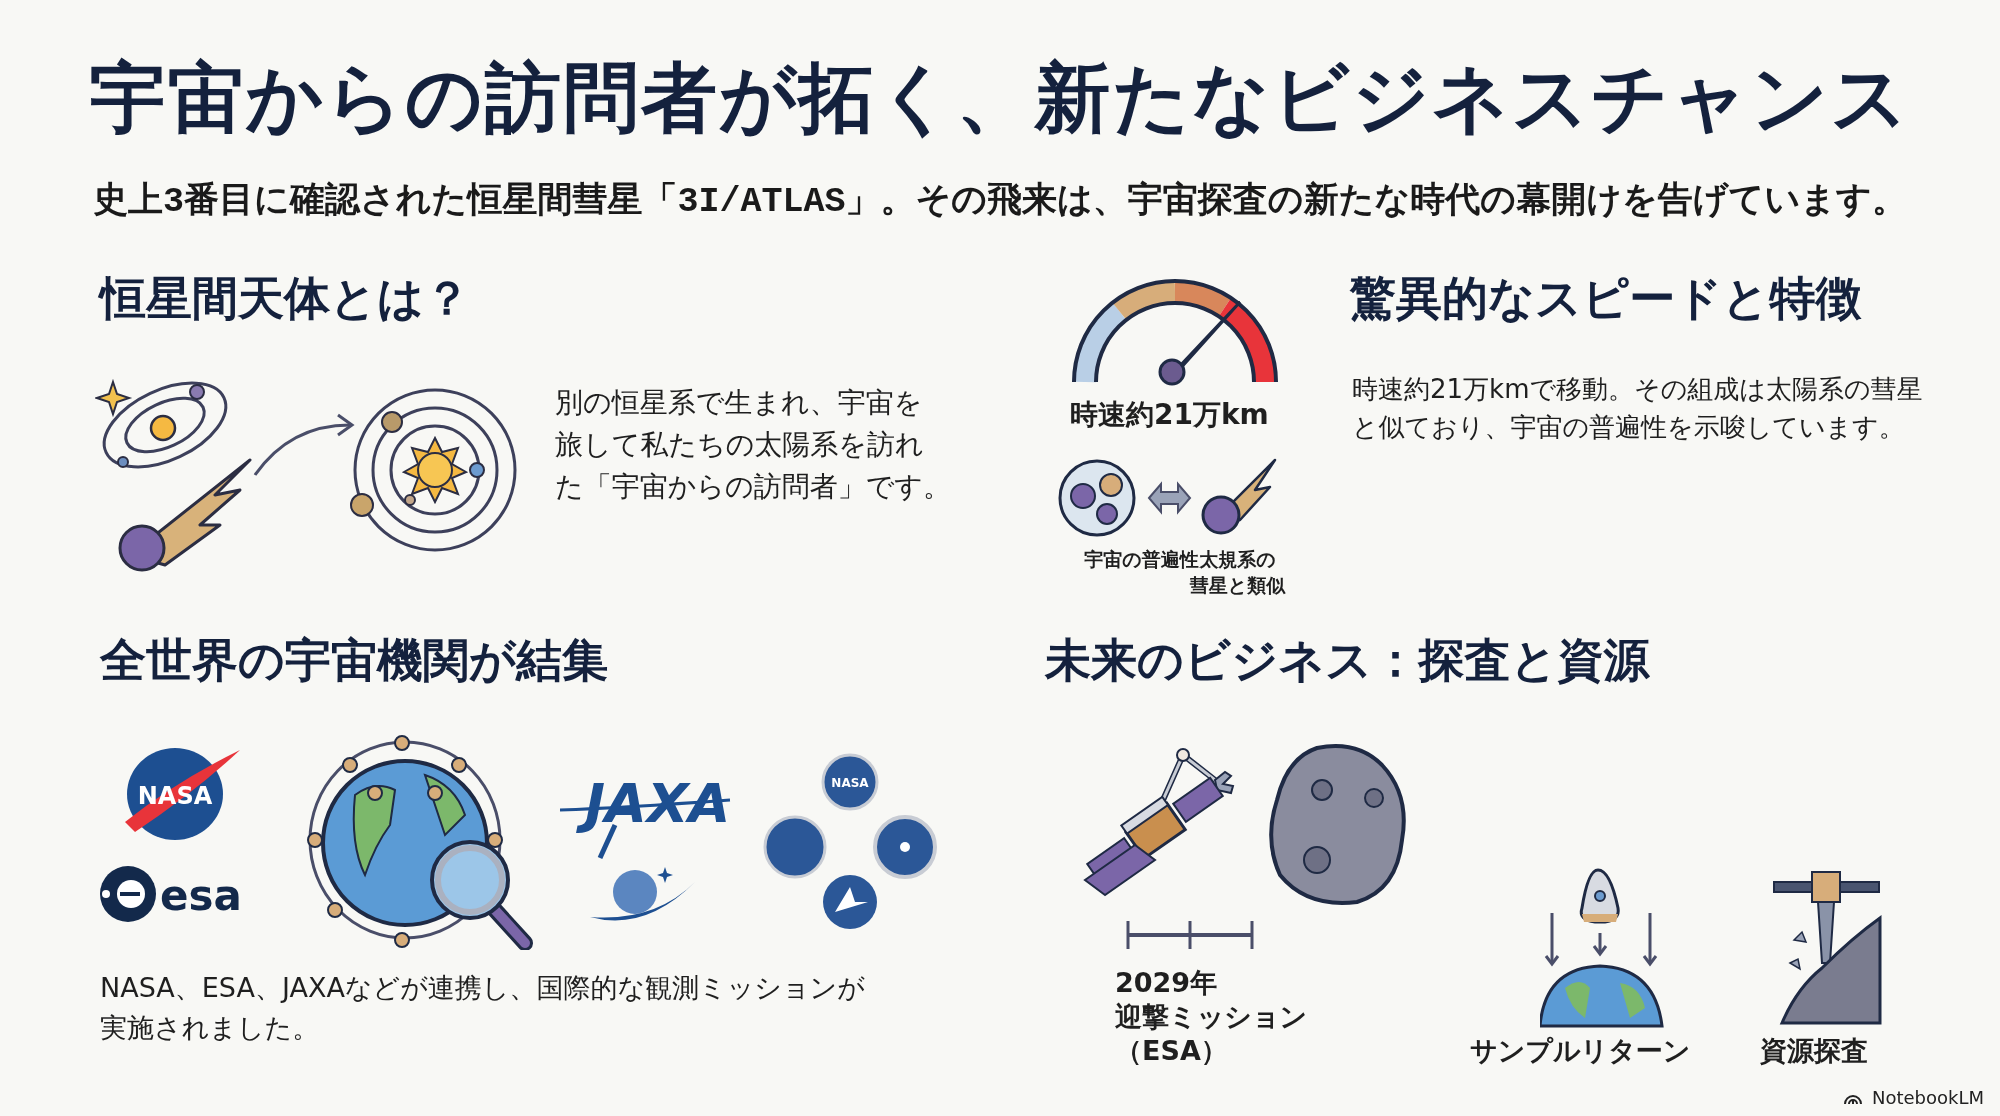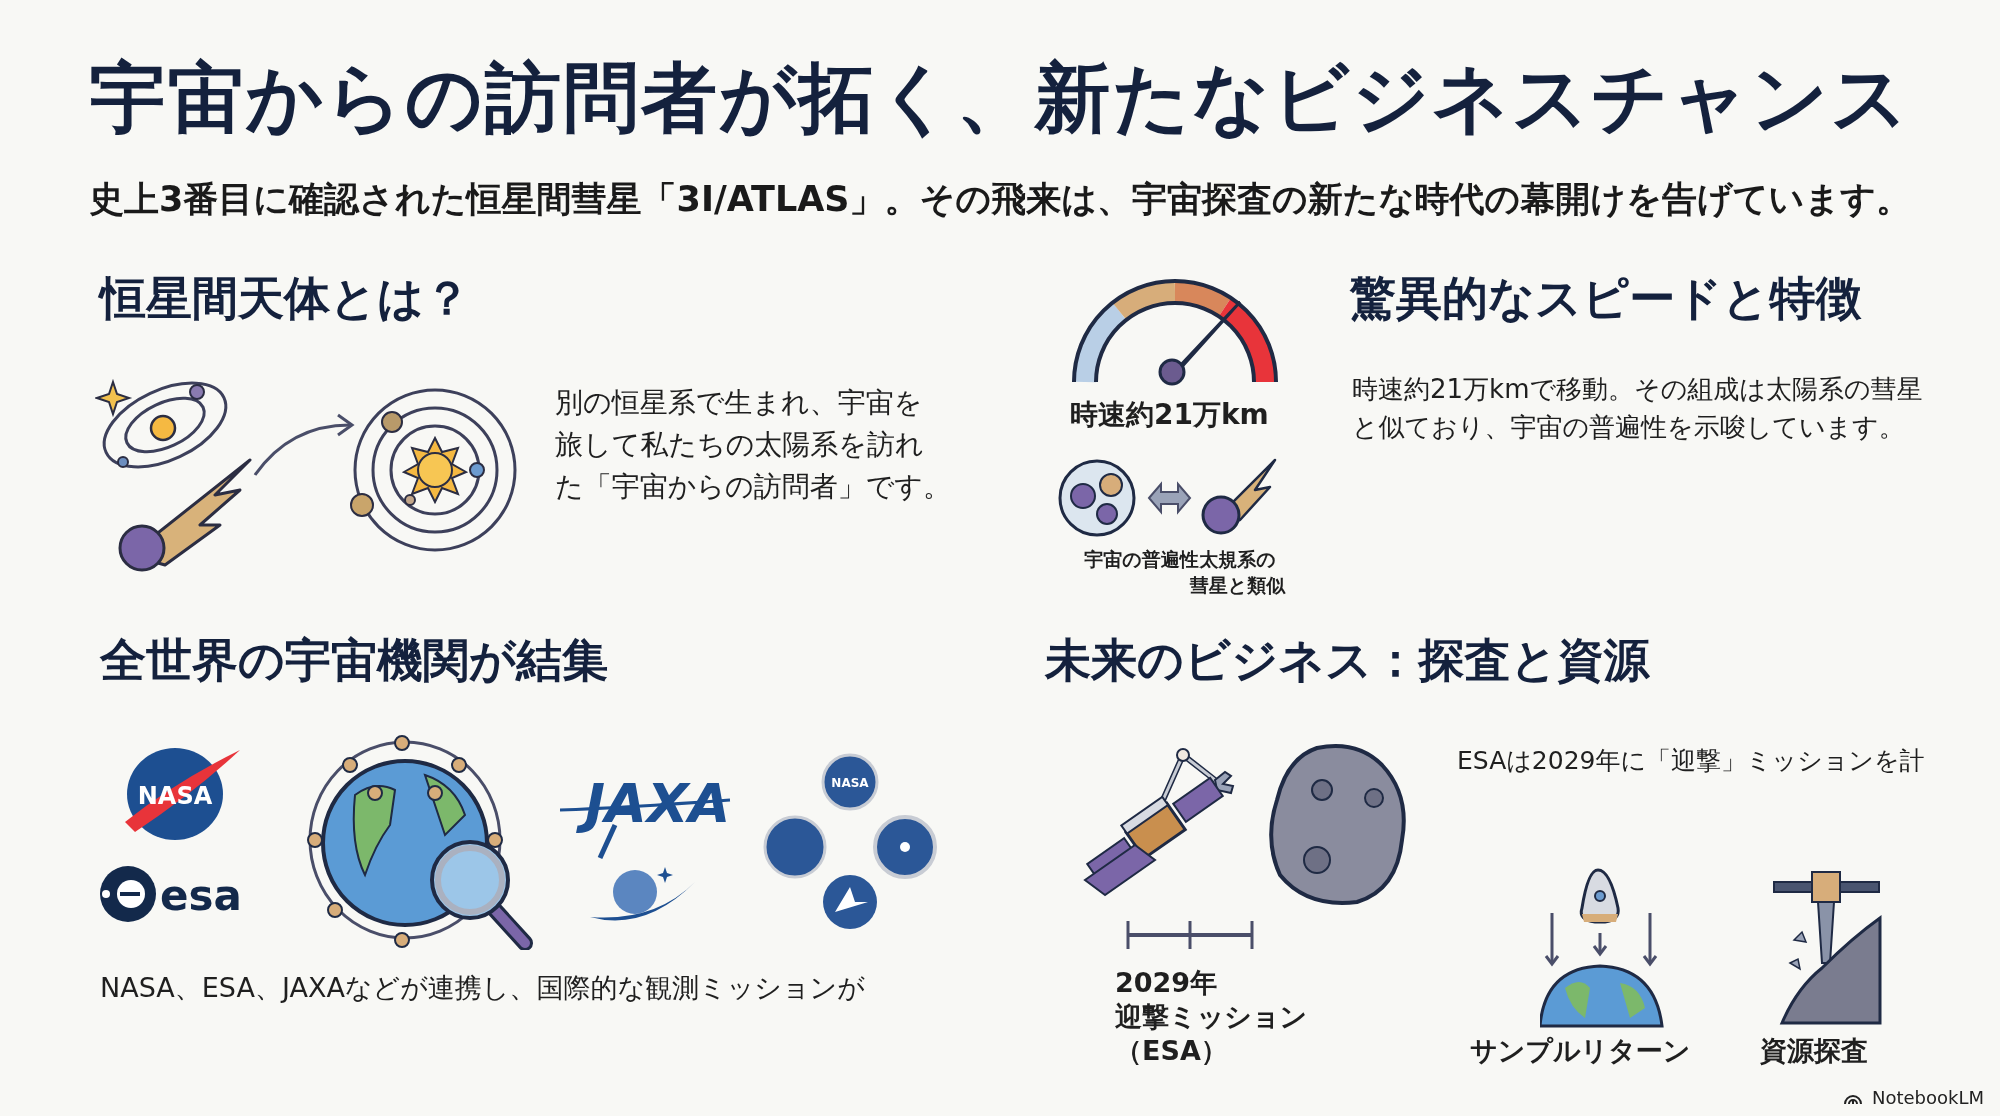--- a/index.html
+++ b/index.html
@@ -10,21 +10,21 @@
     color: #1a1a1a;
     position: relative;
   }
   .abs { position: absolute; }
   .title {
     left: 0; width: 2000px; top: 48px; text-align: center;
     font-size: 76px; font-weight: bold; color: #14213d; letter-spacing: 2px;
   }
   .subtitle {
     left: 0; width: 2000px; top: 176px; text-align: center;
-    font-size: 35px; font-weight: bold; color: #1a1a1a;
+    font-size: 35px; font-weight: bold; color: #1a1a1a; font-family: Liberation Mono, monospace;
   }
   .sec-h { font-size: 46px; font-weight: bold; color: #14213d; white-space: nowrap; }
   .body-txt { font-size: 28px; line-height: 42px; color: #1f1f1f; }
   .label { font-size: 25px; font-weight: bold; color: #1f1f1f; text-align: left; white-space: nowrap; }
   .small-label { font-size: 19px; font-weight: bold; color: #1f1f1f; text-align: center; line-height: 26px; }
   .brand { right: 16px; bottom: 8px; font-size: 18px; color: #222; display: flex; align-items: center; gap: 10px; }
 </style>
 </head>
 <body>
 
@@ -162,20 +162,21 @@
   <text x="90" y="35" text-anchor="middle" font-family="DejaVu Sans, sans-serif" font-weight="bold" font-size="12" fill="#fff">NASA</text>
   <circle cx="35" cy="95" r="30" fill="#2b5797" stroke="#c8ccd4" stroke-width="3"></circle>
   <circle cx="145" cy="95" r="30" fill="#2b5797" stroke="#c8ccd4" stroke-width="4"></circle>
   <circle cx="145" cy="95" r="5" fill="#fff"></circle>
   <circle cx="90" cy="150" r="27" fill="#2b5797"></circle>
   <path d="M75 160 L90 135 L95 150 L108 150z" fill="#fff"></path>
 </svg>
 
 <div class="abs body-txt" style="left:100px;top:968px;font-size:27px;line-height:40px;">
   <div>NASA、ESA、JAXAなどが連携し、国際的な観測ミッションが</div>
+  <div>実施されました。</div>
 </div>
 
 <div class="abs sec-h" style="left:1045px;top:630px;">未来のビジネス：探査と資源</div>
 
 <svg class="abs" style="left:1075px;top:745px;" width="180" height="155" viewBox="0 0 180 155">
   <path d="M88 55 L108 10 L140 35" fill="none" stroke="#1f2a44" stroke-width="6"></path>
   <path d="M88 55 L108 10 L140 35" fill="none" stroke="#c8ccd4" stroke-width="3"></path>
   <circle cx="108" cy="10" r="6" fill="#f0e8e0" stroke="#1f2a44" stroke-width="2"></circle>
   <path d="M140 35 l10 -8 l6 4 l-8 8 l10 2 l-2 7 l-14 -3z" fill="#9aa3b8" stroke="#1f2a44" stroke-width="2"></path>
   <g transform="rotate(-35 80 85)">
@@ -199,21 +200,20 @@
   <line x1="65" y1="3" x2="65" y2="31" stroke="#4a4e69" stroke-width="3"></line>
   <line x1="127" y1="3" x2="127" y2="31" stroke="#4a4e69" stroke-width="3"></line>
 </svg>
 <div class="abs label" style="left:1115px;top:966px;width:270px;line-height:34px;font-size:27px;">
   <div>2029年</div>
   <div>迎撃ミッション</div>
   <div>（ESA）</div>
 </div>
 
 <div class="abs body-txt" style="left:1457px;top:742px;font-size:25px;line-height:38px;">
-  <div>ESAは2029年に「迎撃」ミッションを計</div>
 </div>
 
 <svg class="abs" style="left:1540px;top:868px;" width="135" height="160" viewBox="0 0 135 160">
   <path d="M58 2 Q70 2 78 40 Q80 52 65 54 L55 54 Q38 52 42 40 Q48 2 58 2z" fill="#d8dbe2" stroke="#1f2a44" stroke-width="3"></path>
   <circle cx="60" cy="28" r="5" fill="#6c9bcf" stroke="#1f2a44" stroke-width="2"></circle>
   <path d="M42 46 L78 46 L76 54 L44 54z" fill="#d7ad7a"></path>
   <g stroke="#4a4e69" stroke-width="3" fill="none">
     <line x1="12" y1="45" x2="12" y2="95"></line>
       <path d="M6 88 L12 96 L18 88"></path>
     <line x1="60" y1="65" x2="60" y2="85"></line>

